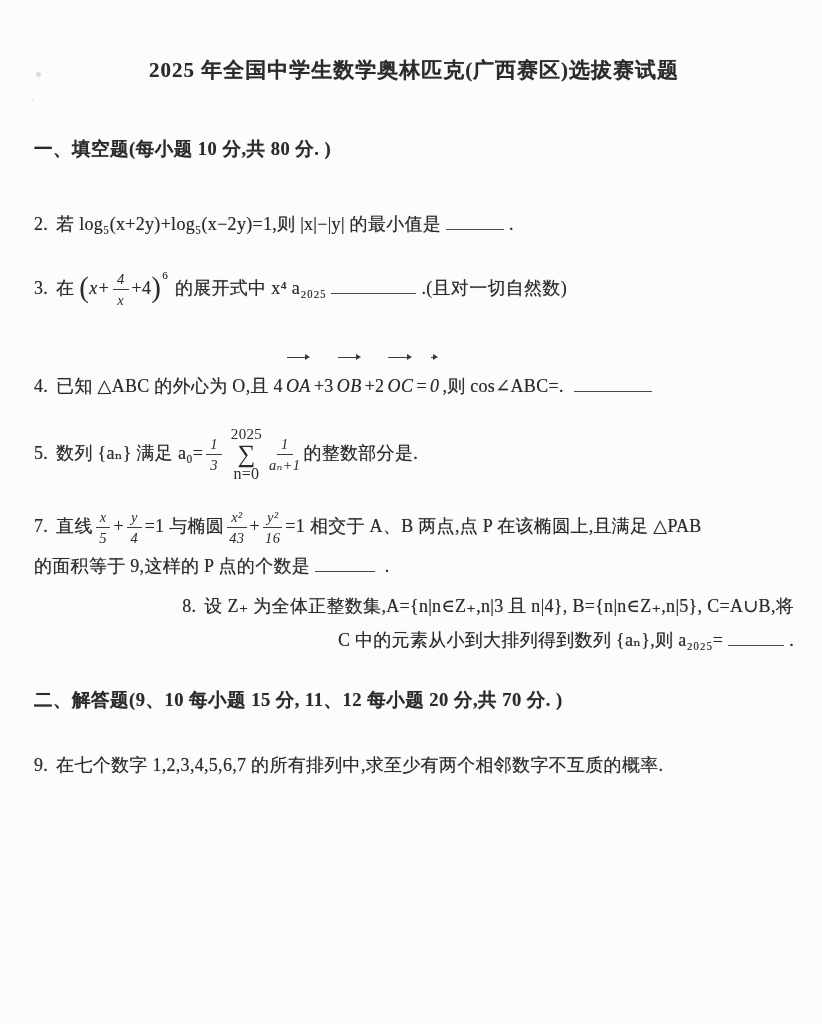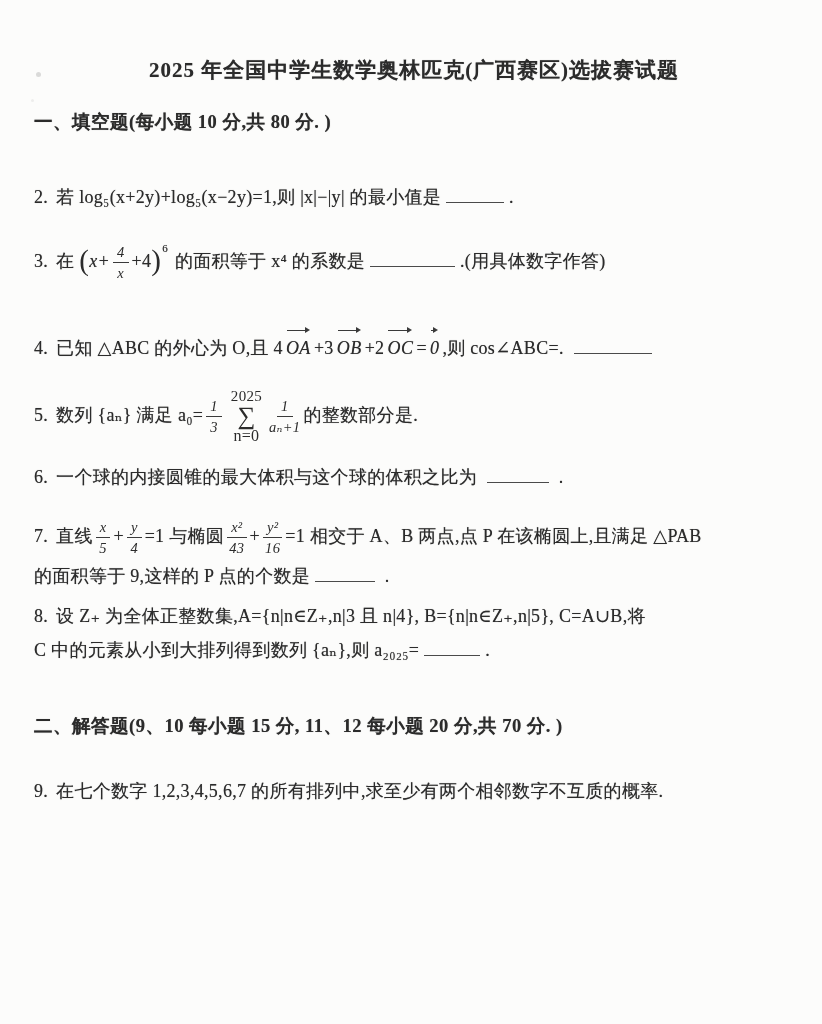--- a/index.html
+++ b/index.html
@@ -16,33 +16,33 @@
   .paper{ width:822px; height:1024px; padding:0 28px 0 34px; position:relative; }
   .speck{ position:absolute; background:#9a9a9a; border-radius:50%; opacity:.35; }
   .speck.s1{ left:36px; top:16px; width:5px; height:5px; }
   .speck.s2{ left:31px; top:43px; width:3px; height:3px; opacity:.15; }
 
   .title{
     margin-top:56px; text-align:center;
     font-size:21px; font-weight:700; letter-spacing:1px;
   }
   .sec-heading{ font-size:18.5px; font-weight:700; letter-spacing:.5px; }
-  .sec1{ margin-top:25px; }
-  .sec2{ margin-top:48px; }
+  .sec1{ margin-top:52px; }
+  .sec2{ margin-top:32px; }
 
   .question{ font-size:18px; letter-spacing:.3px; line-height:1.55; }
   .qno{ margin-right:8px; }
   .q1{ margin-top:26px; }
   .q2{ margin-top:50px; }
   .q3{ margin-top:28px; }
   .q4{ margin-top:50px; }
   .q5{ margin-top:26px; }
   .q6{ margin-top:20px; }
   .q7{ margin-top:26px; }
-  .q8{ margin-top:12px; }
+  .q8{ margin-top:12px;text-align:right; }
   .q9{ margin-top:40px; }
   .line2{ margin-top:6px; }
 
   
   .frac{
     display:inline-flex; flex-direction:column; align-items:center;
     vertical-align:middle; margin:0 3px; font-size:14.5px;
     font-style:italic; line-height:1.25; text-shadow:none;
   }
   .fnum{ padding:0 4px 1px; border-bottom:1.3px solid #3a3a3a; }
@@ -53,21 +53,21 @@
     display:inline-flex; flex-direction:column; align-items:center;
     vertical-align:middle; line-height:1; margin:0 4px 0 6px; text-shadow:none;
   }
   .sumtop{ font-size:15px; }
   .sigma{ font-size:25px; line-height:.95; }
   .sumbot{ font-size:16px; }
 
   
   .vec{
     position:relative; display:inline-block; font-style:italic;
-    margin:0 3px; padding-top:3px; letter-spacing:.5px;
+    margin:0 3px; padding-top:14px; letter-spacing:.5px;
   }
   .vec::before{
     content:""; position:absolute; left:1px; right:4px; top:-2px;
     border-top:1.3px solid #3a3a3a;
   }
   .vec::after{
     content:""; position:absolute; right:-2px; top:-5px; width:0; height:0;
     border:3px solid transparent; border-left:5px solid #3a3a3a;
   }
 
@@ -98,44 +98,41 @@
   <div class="question q2">
     <span class="qno">2.</span><span>若 log₅(x+2y)+log₅(x−2y)=1,则 |x|−|y| 的最小值是</span><span class="blank w58"></span><span>.</span>
   </div>
 
   <div class="question q3">
     <span class="qno">3.</span><span>在</span>
     <span class="bigp">(</span><span style="font-style:italic;">x+</span><span class="frac">
         <span class="fnum">4</span>
         <span class="fden">x</span>
       </span><span>+4</span><span class="bigp">)</span><span class="expo">6</span>
-    <span>的面积等于 x⁴ 的系数是</span><span class="blank w85"></span><span>.(用具体数字作答)</span>
+    <span>的展开式中 x⁴ a₂₀₂₅</span><span class="blank w85"></span><span>.(且对一切自然数)</span>
   </div>
 
   <div class="question q4">
     <span class="qno">4.</span><span>已知 △ABC 的外心为 O,且 4</span><span class="vec">OA</span><span>+3</span><span class="vec">OB</span><span>+2</span><span class="vec">OC</span><span>=</span><span class="vec">0</span><span>,则 cos∠ABC=.</span> <span class="blank w78"></span>
   </div>
 
   <div class="question q5">
     <span class="qno">5.</span><span>数列 {aₙ} 满足 a₀=</span><span class="frac">
         <span class="fnum">1</span>
         <span class="fden">3</span>
       </span><span class="bigsum">
         <span class="sumtop">2025</span>
         <span class="sigma">∑</span>
         <span class="sumbot">n=0</span>
       </span><span class="frac">
         <span class="fnum">1</span>
         <span class="fden">aₙ+1</span>
       </span><span>的整数部分是.</span>
   </div>
 
-  <div class="question q6">
-    <span class="qno">6.</span><span>一个球的内接圆锥的最大体积与这个球的体积之比为</span> <span class="blank w62"></span> <span>.</span>
-  </div>
 
   <div class="question q7">
     <div>
       <span class="qno">7.</span><span>直线</span><span class="frac">
           <span class="fnum">x</span>
           <span class="fden">5</span>
         </span><span>+</span><span class="frac">
           <span class="fnum">y</span>
           <span class="fden">4</span>
         </span><span>=1 与椭圆</span><span class="frac">

